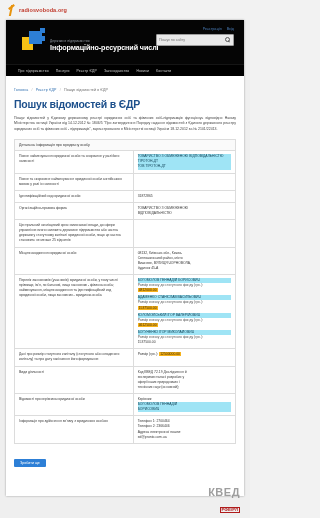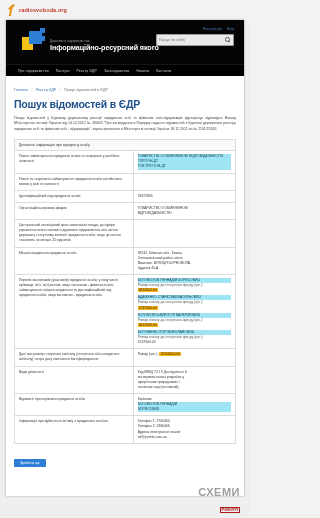--- a/index.html
+++ b/index.html
@@ -140,21 +140,21 @@
     <div class="site-head">
       <div class="logo-wrap">
         <span class="logo-glyph">
           <i class="lg-yellow"></i>
             <i class="lg-blue"></i>
           <i class="lg-blue2"></i>
             <i class="lg-blue3"></i>
         </span>
         <span class="logo-txt">
           <span class="logo-sup">Державне підприємство</span>
-          <span class="logo-main">Інформаційно-ресурсний якого</span>
+          <span class="logo-main">Інформаційно-ресурсний числі</span>
         </span>
       </div>
 
       <div class="head-right">
         <div class="head-links">
           <span>Реєстрація</span>
           <span>Вхід</span>
         </div>
         <div class="searchbox">
           <input type="text" placeholder="Пошук по сайту" style="">
@@ -299,17 +299,17 @@
       </table>
 
       <div class="btnrow">
         <span class="btn">Зробити ще</span>
       </div>
 
     </div>
   </div>
 
   <div class="wm">
-    <span class="wm-main">СХЕМИ</span>
+    <span class="wm-main">КВЕД</span>
     <span class="wm-box">РФЕ/РЛ</span>
   </div>
 
 </div>
 
 </body></html>

